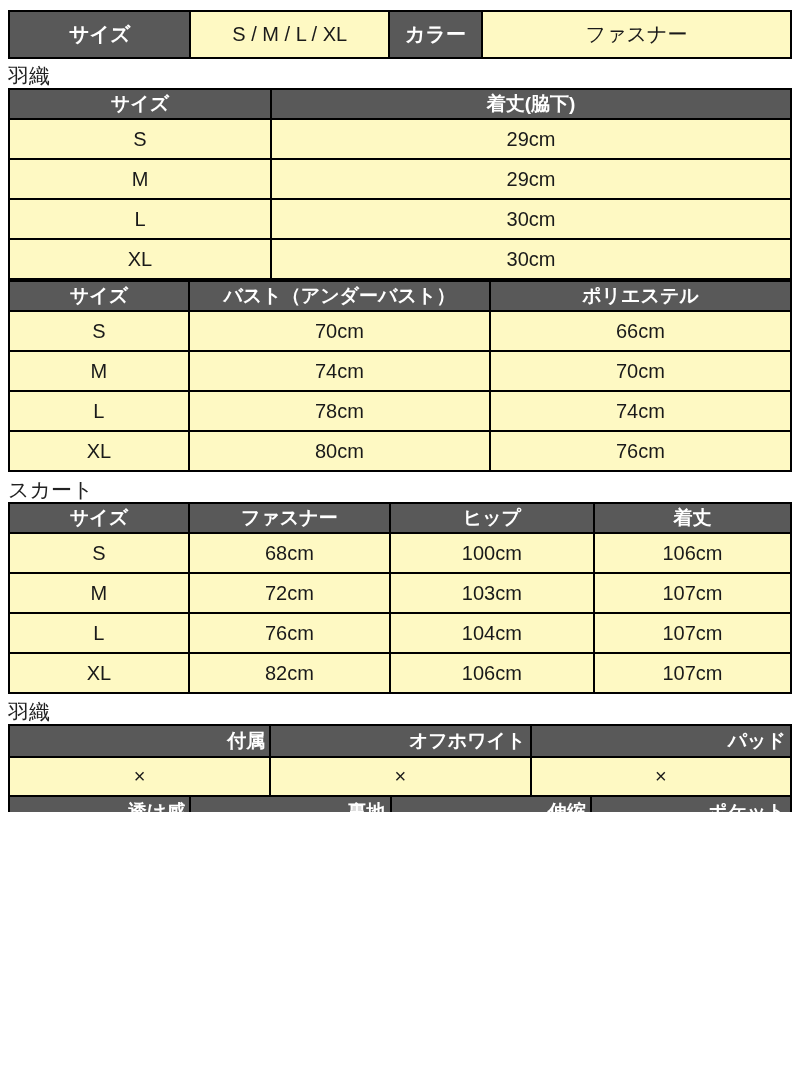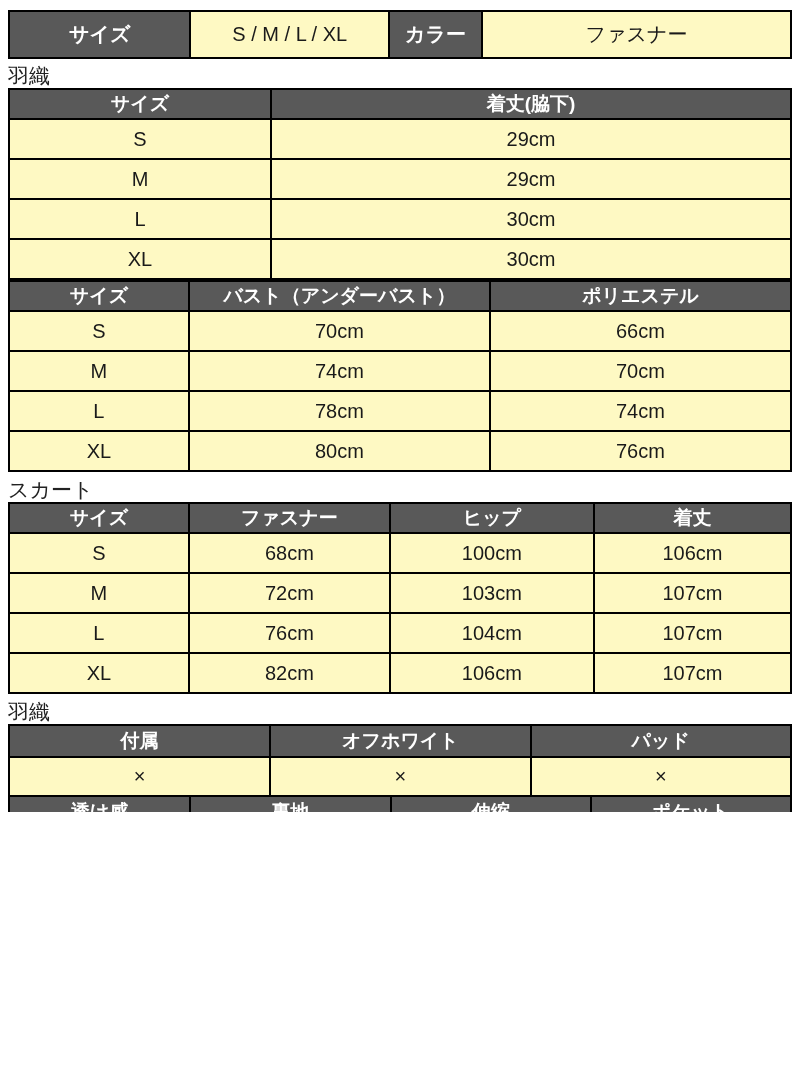--- a/index.html
+++ b/index.html
@@ -34,21 +34,21 @@
     color: #ffffff;
     font-weight: bold;
   }
   td { background: #fef9c3; color: #1a1a1a; font-weight: normal; }
 
   .info-table td, .info-table th { height: 47px; font-size: 20px; }
 
   .size-table th { height: 30px; }
   .size-table td { height: 40px; font-size: 20px; }
 
-  .detail-table th { height: 32px; }
+  .detail-table th { height: 32px; text-align: right; }
   .detail-table td { height: 39px; font-size: 20px; }
   .detail-table.second { margin-top: -2px; }
   .circle-cell { font-size: 26px; }
 
   .section-label {
     font-size: 21px;
     line-height: 18px;
     color: #222222;
     margin-top: 9px;
     margin-bottom: 3px;

